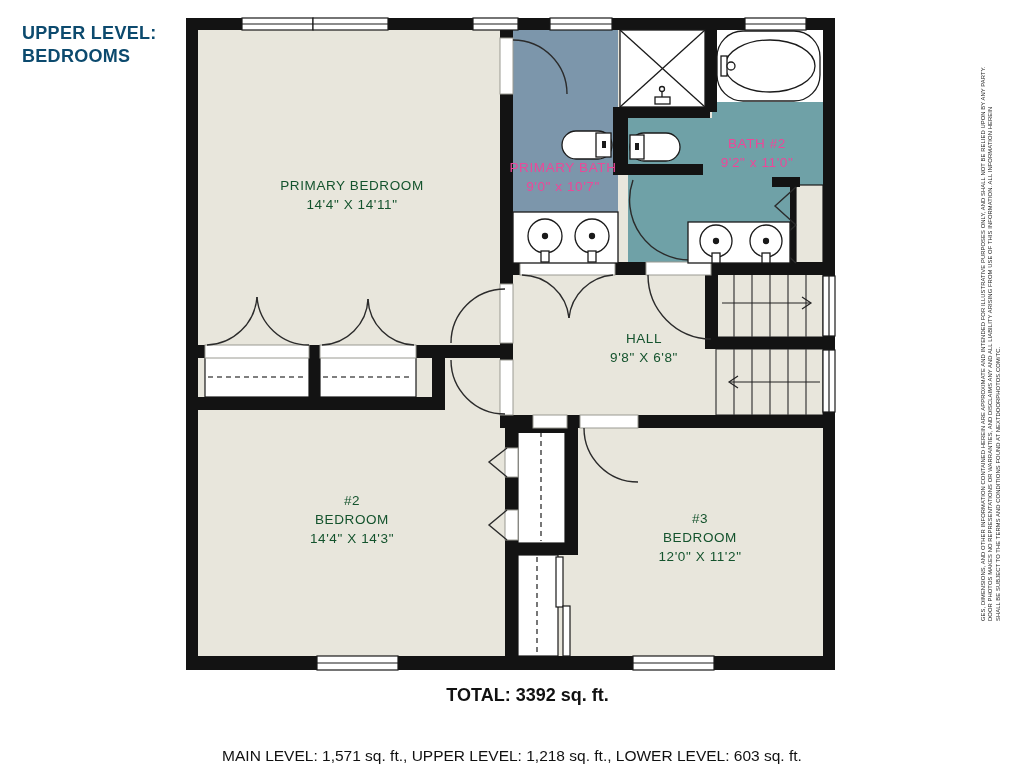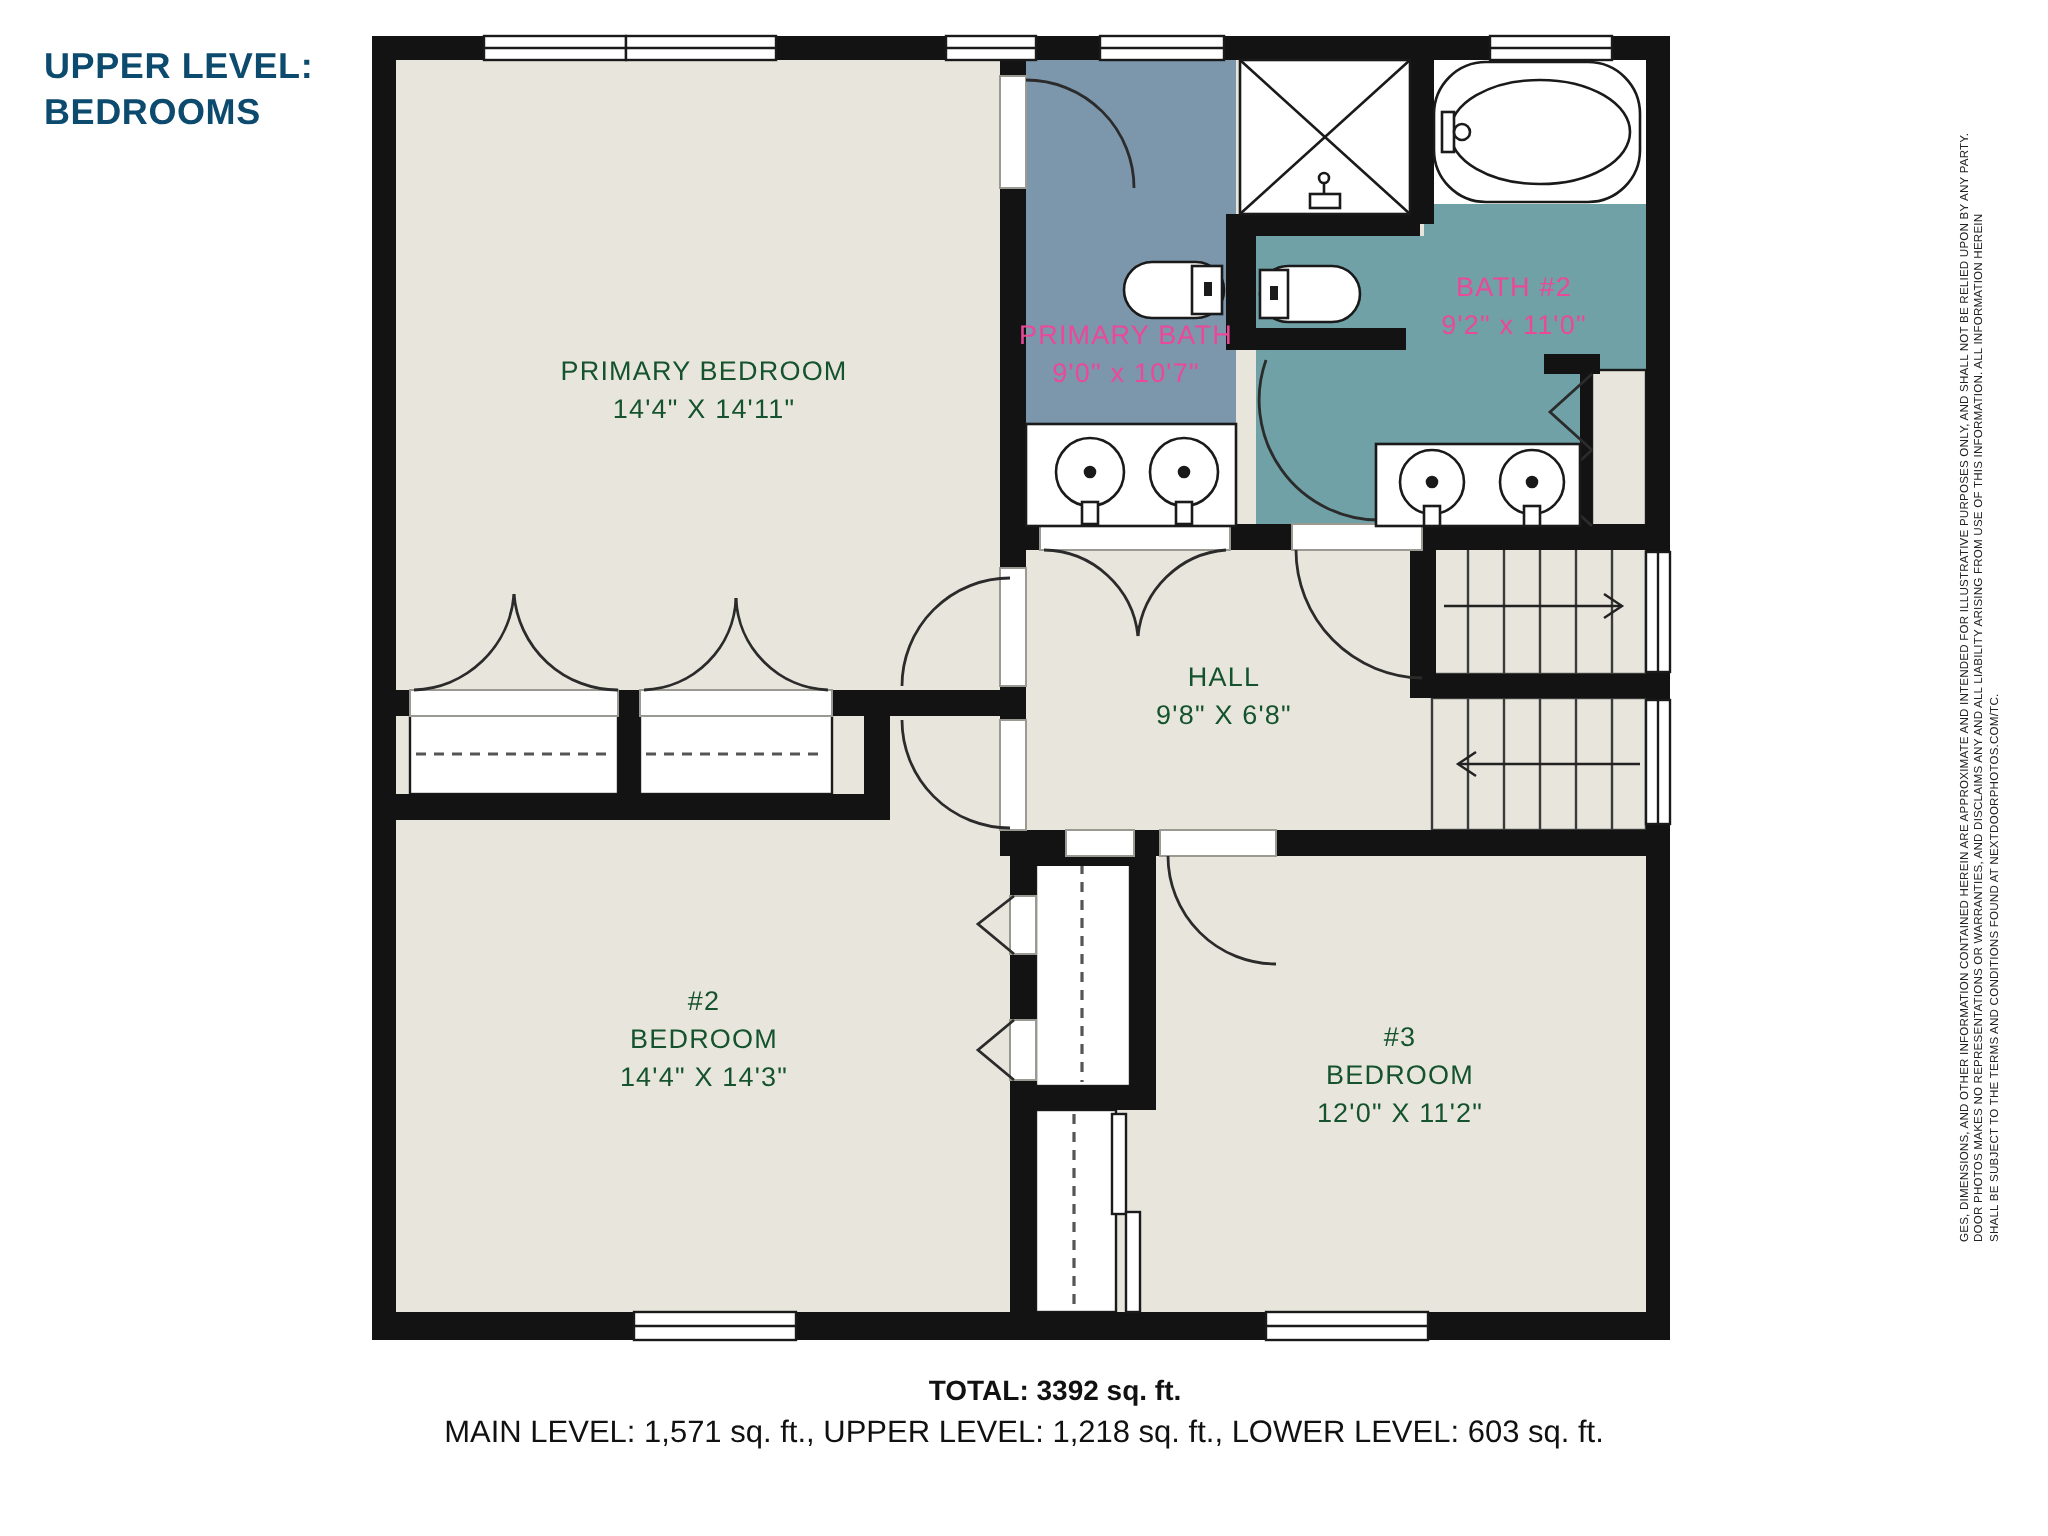--- a/index.html
+++ b/index.html
@@ -14,22 +14,22 @@
   }
   .room-label{
     position:absolute;transform:translateX(-50%);
     text-align:center;color:#14532d;font-size:13.5px;line-height:19px;
     letter-spacing:.6px;white-space:nowrap;
   }
   .room-label.onblue{color:#ec4899;}
   #footer{
     position:absolute;left:0;top:684px;width:1024px;text-align:center;color:#111;
   }
-  #footer .total{font-size:14px;font-weight:700;line-height:22px;margin-left:31px;}
-  #footer .sub{font-size:15.5px;line-height:22px;}
+  #footer .total{font-size:18px;font-weight:700;line-height:22px;margin-left:31px;}
+  #footer .sub{font-size:15.5px;line-height:22px;margin-top:39px;}
   #disclaimer{
     position:absolute;left:980px;top:621px;transform:rotate(-90deg);
     transform-origin:0 0;font-size:5.8px;line-height:7.4px;color:#222;
     white-space:nowrap;letter-spacing:.1px;
   }
 </style>
 </head>
 <body>
 
 <svg class="abs" style="left:0;top:0" width="1024" height="768" viewBox="0 0 1024 768">
@@ -246,21 +246,21 @@
 <div class="room-label onblue" style="left:563px;top:158px">
   <div>PRIMARY BATH</div>
   <div>9'0" x 10'7"</div>
 </div>
 
 <div class="room-label onblue" style="left:757px;top:134px">
   <div>BATH #2</div>
   <div>9'2" x 11'0"</div>
 </div>
 
-<div class="room-label" style="left:612px;top:329px">
+<div class="room-label" style="left:644px;top:329px">
   <div>HALL</div>
   <div>9'8" X 6'8"</div>
 </div>
 
 <div class="room-label" style="left:352px;top:491px">
   <div>#2</div>
   <div>BEDROOM</div>
   <div>14'4" X 14'3"</div>
 </div>
 

